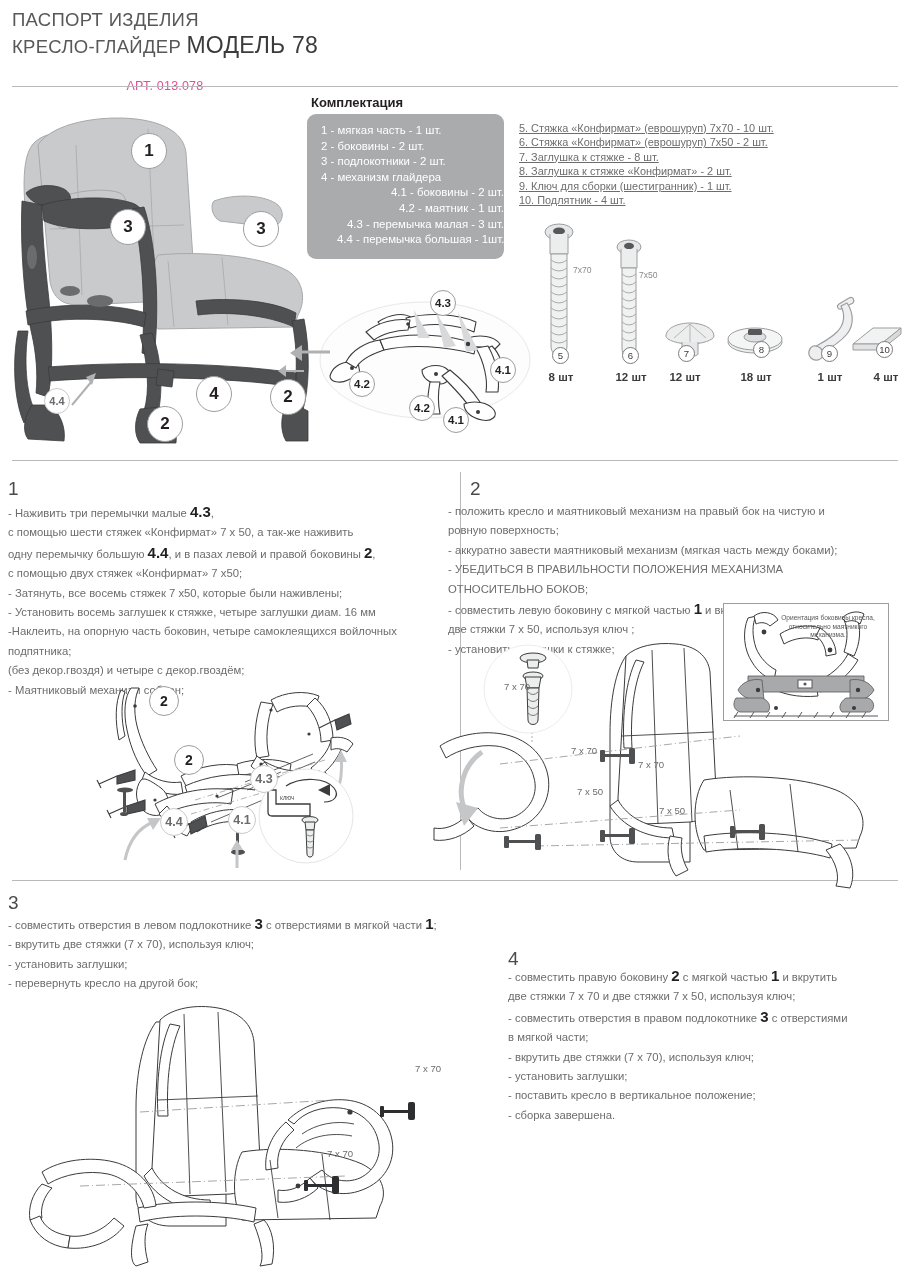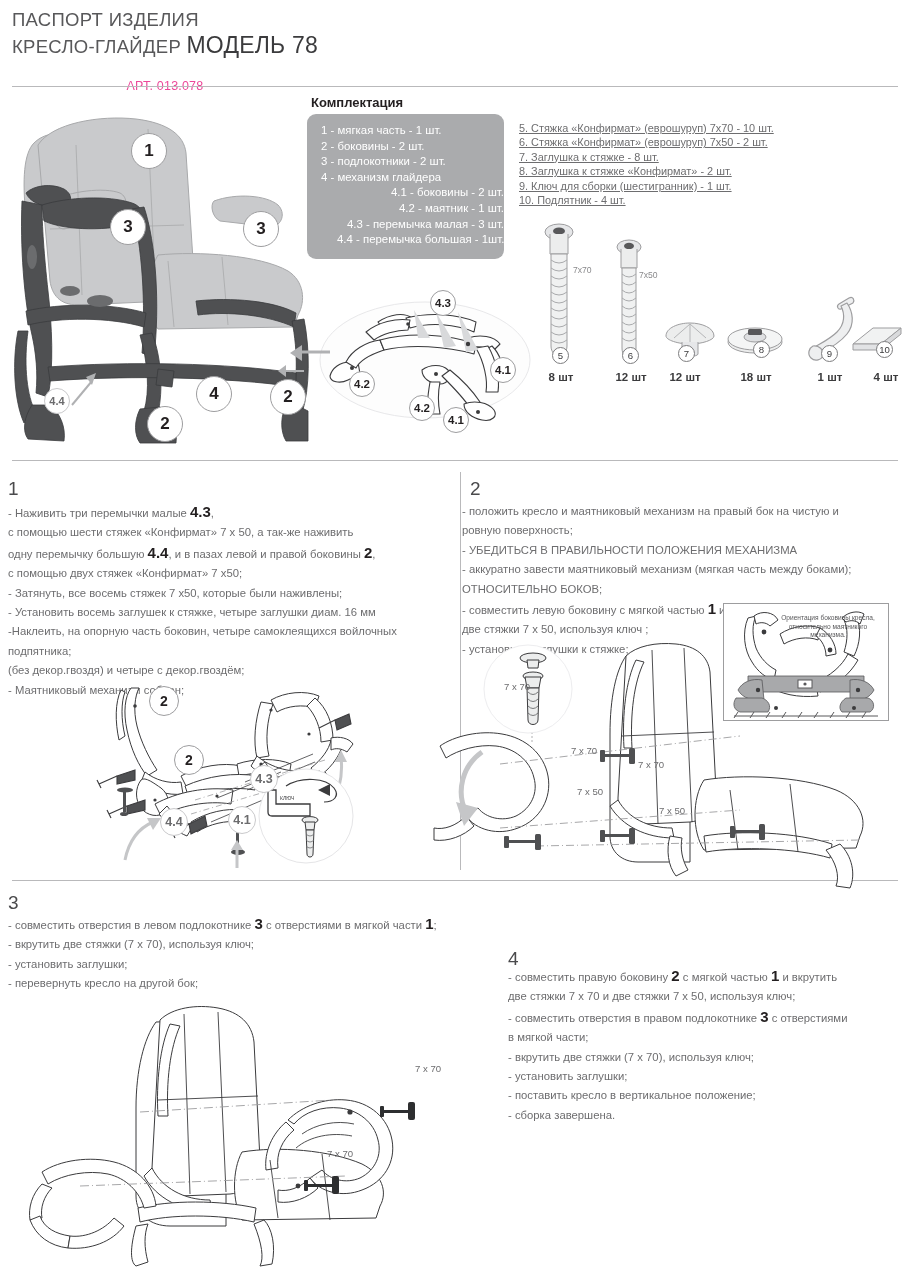--- a/index.html
+++ b/index.html
@@ -399,25 +399,25 @@
 
   <div id="step1-callouts">
       <div class="cal c28" style="left: 149px; top: 686px; width: 30px; height: 30px; font-size: 14px;">2</div>
       <div class="cal c28" style="left: 174px; top: 745px; width: 30px; height: 30px; font-size: 14px;">2</div>
       <div class="cal c28 light" style="left: 250px; top: 765px;">4.3</div>
       <div class="cal c28 light" style="left: 160px; top: 808px;">4.4</div>
       <div class="cal c28 light" style="left: 228px; top: 806px;">4.1</div>
     </div>
 
   <div class="step-num" style="left:470px;top:478px">2</div>
-  <div class="step-text" id="step2-text" style="left:462px;top:502px;width:430px">
+  <div class="step-text" id="step2-text" style="left:448px;top:502px;width:430px">
       <div><span>- положить кресло и маятниковый  механизм на правый бок на чистую  и</span></div>
       <div><span>ровную поверхность;</span></div>
+      <div><span>- аккуратно завести маятниковый механизм (мягкая часть между боками);</span></div>
       <div><span>- УБЕДИТЬСЯ В ПРАВИЛЬНОСТИ ПОЛОЖЕНИЯ МЕХАНИЗМА</span></div>
-      <div><span>- аккуратно завести маятниковый механизм (мягкая часть между боками);</span></div>
       <div><span>ОТНОСИТЕЛЬНО БОКОВ;</span></div>
       <div><span>- совместить левую боковину с мягкой частью </span><span class="b">1</span><span> и вкрутить  две стяжки 7 x 70</span></div>
       <div><span> две стяжки 7 x 50, используя ключ ;</span></div>
       <div><span>- установить заглушки к стяжке;</span></div>
     </div>
 
   <svg class="fig" style="left:440px;top:640px" width="460" height="230" viewBox="0 0 460 230">
     <g fill="#fff" stroke="#3b3b3d" stroke-width="1" stroke-linejoin="round">
 
       <path d="M0 106 C14 96 40 90 62 94 C86 98 104 114 108 136 C112 158 100 180 78 188 C58 196 36 190 26 176 L38 168 C46 178 62 182 76 176 C92 168 98 152 94 138 C90 120 74 108 56 106 C38 104 18 110 6 118 Z"></path>

